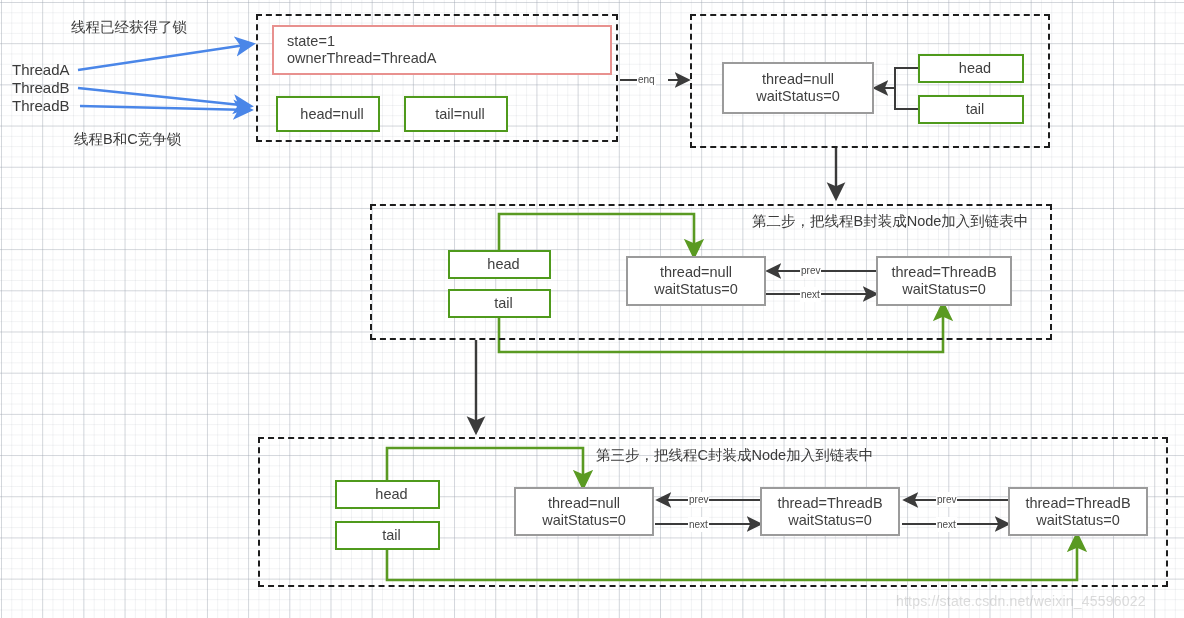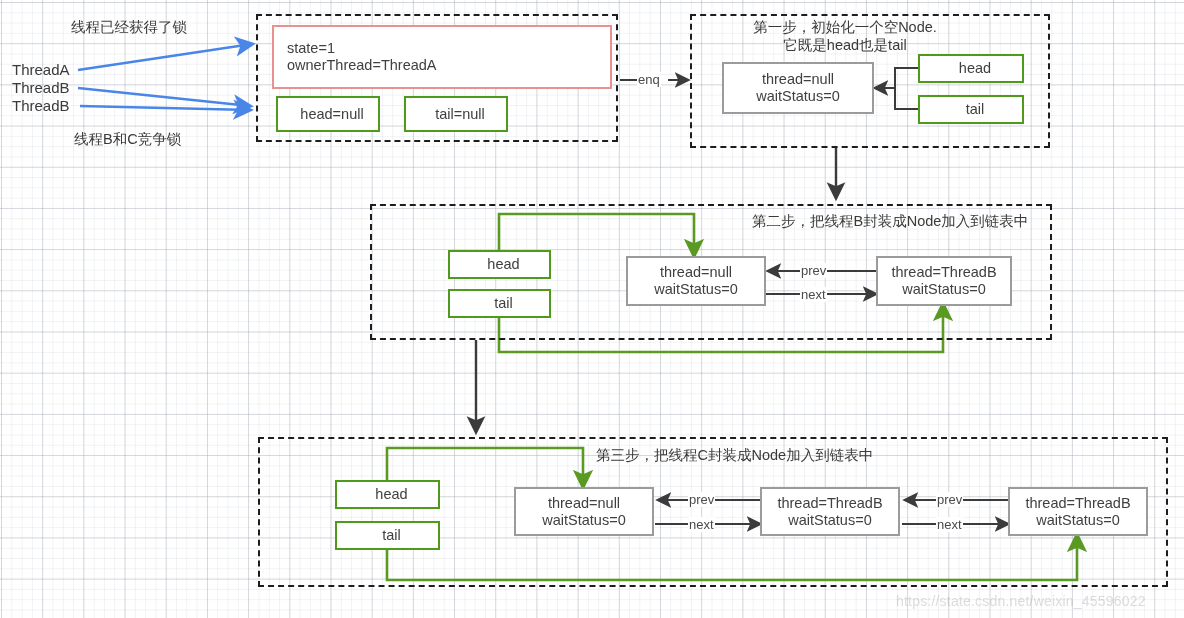--- a/index.html
+++ b/index.html
@@ -72,21 +72,21 @@
   .lbl {
     position: absolute;
     color: #3a3a3a;
     font-size: 14.5px;
     line-height: 17px;
     white-space: pre;
   }
   .lbl-edge {
     position: absolute;
     color: #4a4a4a;
-    font-size: 13px;
+    font-size: 10px;
     background: #ffffff;
     padding: 0 1px;
     line-height: 15px;
   }
   .watermark {
     position: absolute;
     color: rgba(140,140,140,0.30);
     font-size: 14px;
     letter-spacing: 0.2px;
     white-space: pre;
@@ -184,31 +184,29 @@
 
   <div class="lbl thread-lbl" style="left:12px; top:61px;">ThreadA</div>
   <div class="lbl thread-lbl" style="left:12px; top:79px;">ThreadB</div>
   <div class="lbl thread-lbl" style="left:12px; top:97px;">ThreadB</div>
 
   <div class="lbl" style="left:71px; top:19px;">线程已经获得了锁</div>
   <div class="lbl" style="left:68px; top:131px;margin-left:6px;">线程B和C竞争锁</div>
 
   <div class="panel" style="left:256px; top:14px; width:362px; height:128px;"></div>
 
-  <div class="box box-red" style="left:272px; top:25px; width:340px; height:64px;">state=1
+  <div class="box box-red" style="left:272px; top:25px; width:340px; height:50px;">state=1
 ownerThread=ThreadA</div>
   <div class="box box-green" style="left:276px; top:96px; width:104px; height:36px;">head=null</div>
   <div class="box box-green" style="left:404px; top:96px; width:104px; height:36px;">tail=null</div>
 
   <div class="lbl-edge" style="left:637px; top:72px;">enq</div>
 
   <div class="panel" style="left:690px; top:14px; width:360px; height:134px;"></div>
 
-  <div class="panel-title" style="left:700px; top:18px; width:290px;">第一步，初始化一个空Node.
-它既是head也是tail</div>
 
   <div class="box box-gray" style="left:722px; top:62px; width:152px; height:52px;">thread=null
 waitStatus=0</div>
   <div class="box box-green" style="left:918px; top:54px; width:106px; height:29px;">head</div>
   <div class="box box-green" style="left:918px; top:95px; width:106px; height:29px;">tail</div>
 
   <div class="panel" style="left:370px; top:204px; width:682px; height:136px;"></div>
 
   <div class="panel-title" style="left:752px; top:212px; width:330px; text-align:left;">第二步，把线程B封装成Node加入到链表中</div>
 

